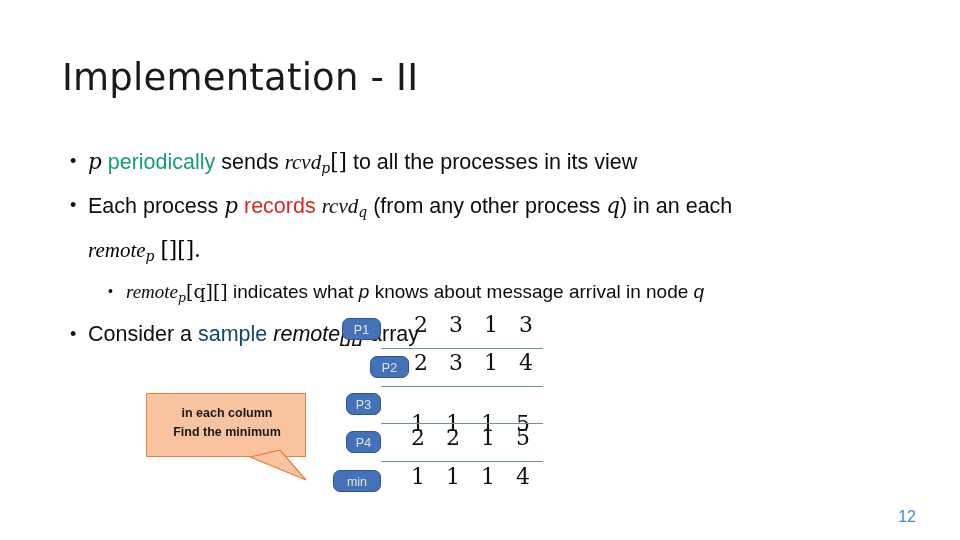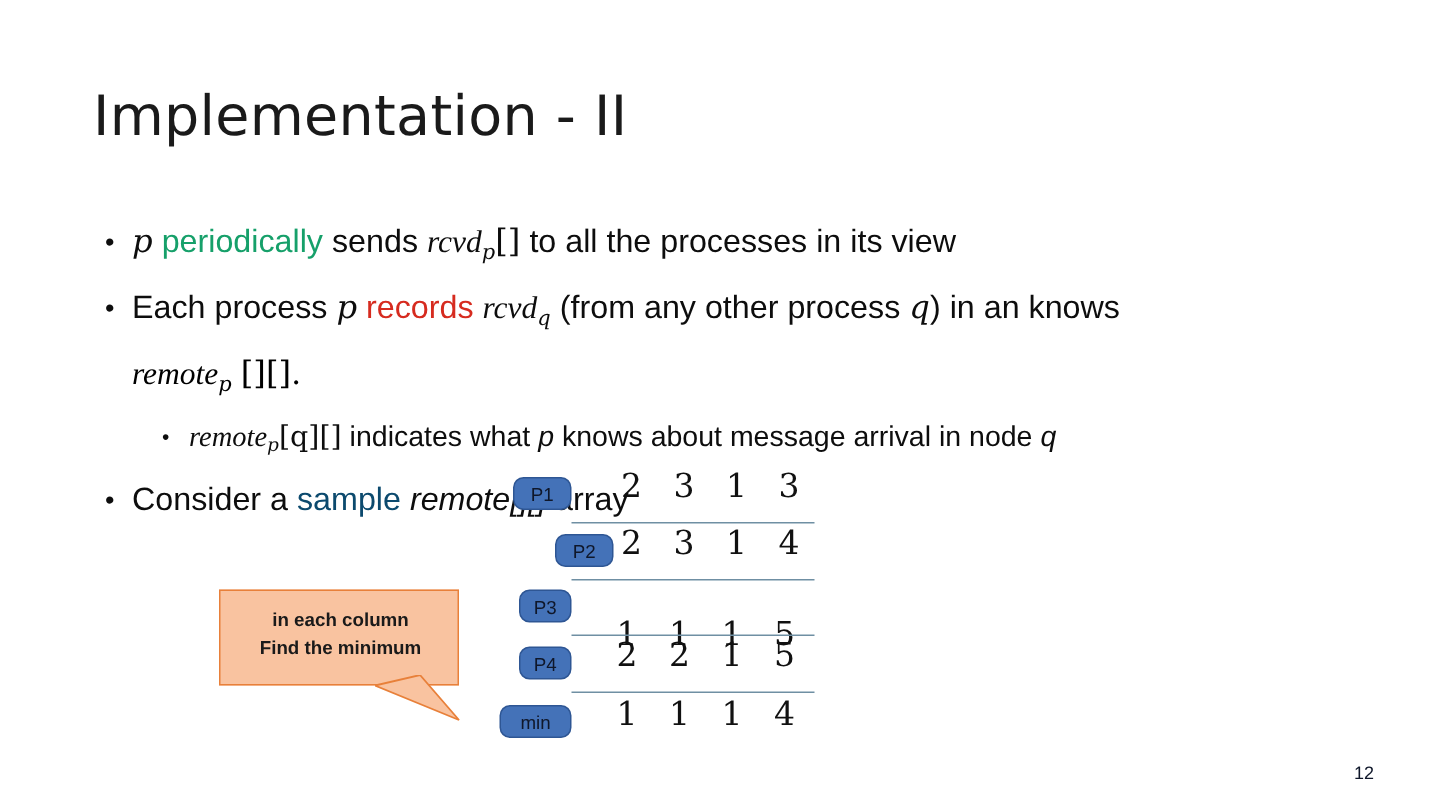--- a/index.html
+++ b/index.html
@@ -106,21 +106,21 @@
   #matrix {
     position: absolute;
     left: 0;
     top: 0;
   }
   .pbadge {
     position: absolute;
     background: #4472b8;
     border: 1.6px solid #2e5694;
     border-radius: 7px;
-    color: #0f172a;
+    color: #e5e5e5;
     font-size: 12.5px;
     font-family: "Liberation Sans", sans-serif;
     text-align: center;
     line-height: 22px;
     height: 22px;
     box-sizing: border-box;
   }
   .rowline {
     position: absolute;
     height: 0;
@@ -164,40 +164,40 @@
     top: 450px;
     width: 90px;
     height: 35px;
   }
 
   
   #page-number {
     position: absolute;
     right: 44px;
     top: 508px;
-    font-size: 12px;
-    color: #0f172a;
+    font-size: 16px;
+    color: #3b82f6;
     font-family: "Liberation Sans", sans-serif;
   }
 </style>
 </head>
 <body>
 
 <div id="slide">
 
   <div id="slide-title">Implementation - II</div>
 
   <div id="body-block">
 
     <div class="bullet-row">
       <span class="dot">•</span><span class="var">p</span><span>&nbsp;</span><span class="kw-green">periodically</span><span>&nbsp;</span><span>sends</span><span>&nbsp;</span><span class="mathit">rcvd</span><sub class="v">p</sub><span class="bracket">[]</span><span>&nbsp;</span><span>to all the processes in its view</span>
     </div>
 
     <div class="bullet-row">
-      <span class="dot">•</span><span>Each process</span><span>&nbsp;</span><span class="var">p</span><span>&nbsp;</span><span class="kw-red">records</span><span>&nbsp;</span><span class="mathit">rcvd</span><sub class="v">q</sub><span>&nbsp;</span><span>(from any other process</span><span>&nbsp;</span><span class="var">q</span><span>) in an knows</span>
+      <span class="dot">•</span><span>Each process</span><span>&nbsp;</span><span class="var">p</span><span>&nbsp;</span><span class="kw-red">records</span><span>&nbsp;</span><span class="mathit">rcvd</span><sub class="v">q</sub><span>&nbsp;</span><span>(from any other process</span><span>&nbsp;</span><span class="var">q</span><span>) in an each</span>
     </div>
     <div class="cont-line">
       <span class="mathit">remote</span><sub class="v">p</sub><span>&nbsp;</span><span class="bracket">[][].</span>
     </div>
 
     <div class="bullet-row sub">
       <span class="dot">•</span><span class="mathit sm">remote</span><sub class="v">p</sub><span class="bracket">[q][]</span><span>&nbsp;</span><span>indicates what</span><span>&nbsp;</span><span class="var-sans">p</span><span>&nbsp;</span><span>knows about message arrival in node</span><span>&nbsp;</span><span class="var-sans">q</span>
     </div>
 
     <div class="bullet-row">

